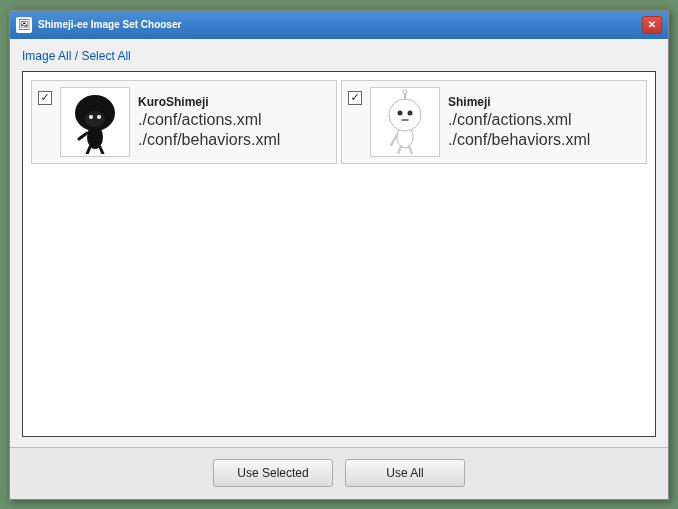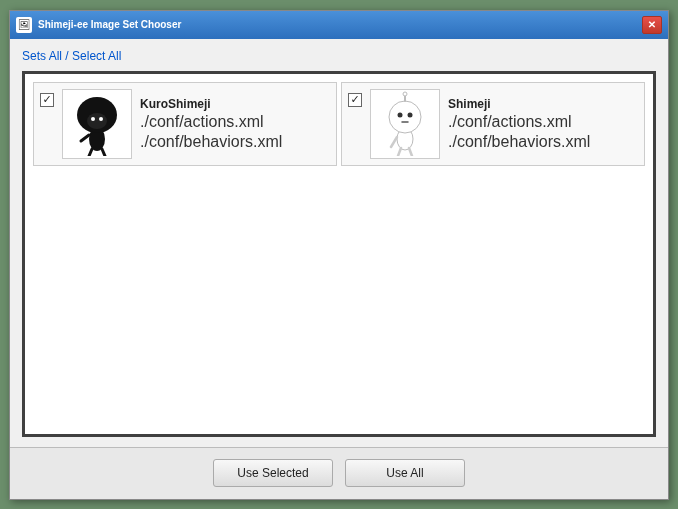--- a/index.html
+++ b/index.html
@@ -98,21 +98,21 @@
       flex-shrink: 0;
     }
 
     .header-label {
       font-size: 12px;
       color: #222;
     }
 
     .list-container {
       flex: 1;
-      border: 3px solid #404040;
+      border: 1px solid #404040;
       background: white;
       overflow-y: scroll;
       overflow-x: hidden;
       position: relative;
     }
 
     .list-inner {
       padding: 8px;
       display: grid;
       grid-template-columns: 1fr 1fr;
@@ -242,21 +242,21 @@
       <span class="title-text">Shimeji-ee Image Set Chooser</span>
     </div>
     <div class="title-buttons">
       <div class="title-btn close">✕</div>
     </div>
   </div>
 
   <div class="content-area">
     <div class="header-row">
       <span style="color:#0055cc; font-size:12px; cursor:pointer;">
-        <span>Sets All</span><span> / </span><span>Select All</span>
+        <span>Image All</span><span> / </span><span>Select All</span>
       </span>
     </div>
 
     <div class="list-container">
       <div class="list-inner">
 
         <div class="image-set-item">
           <div class="item-checkbox checked"></div>
           <div class="item-thumbnail">
 

